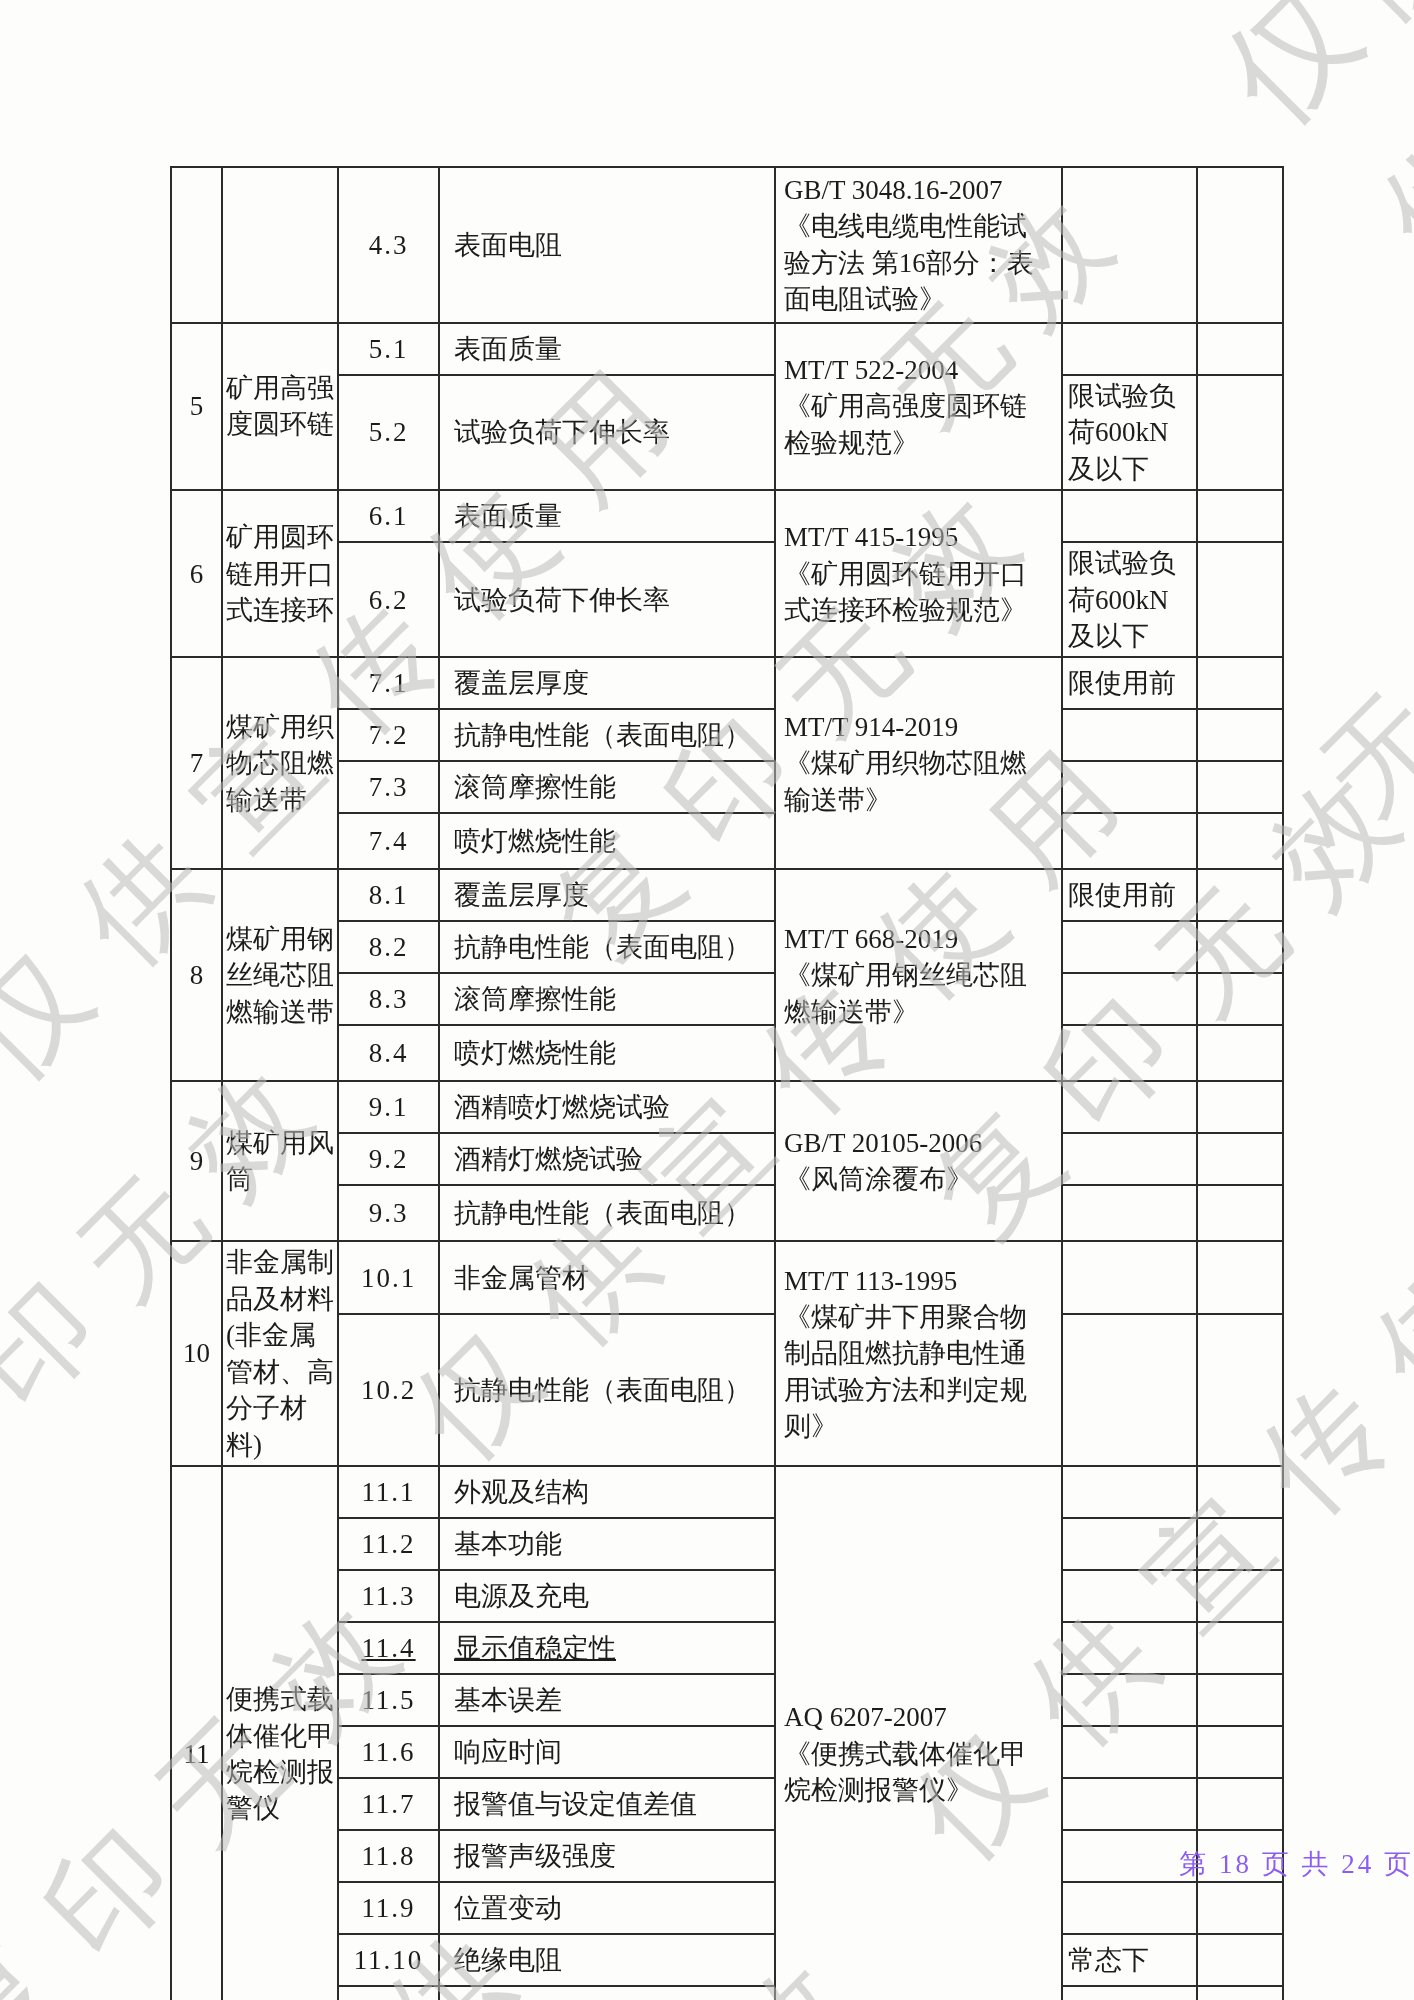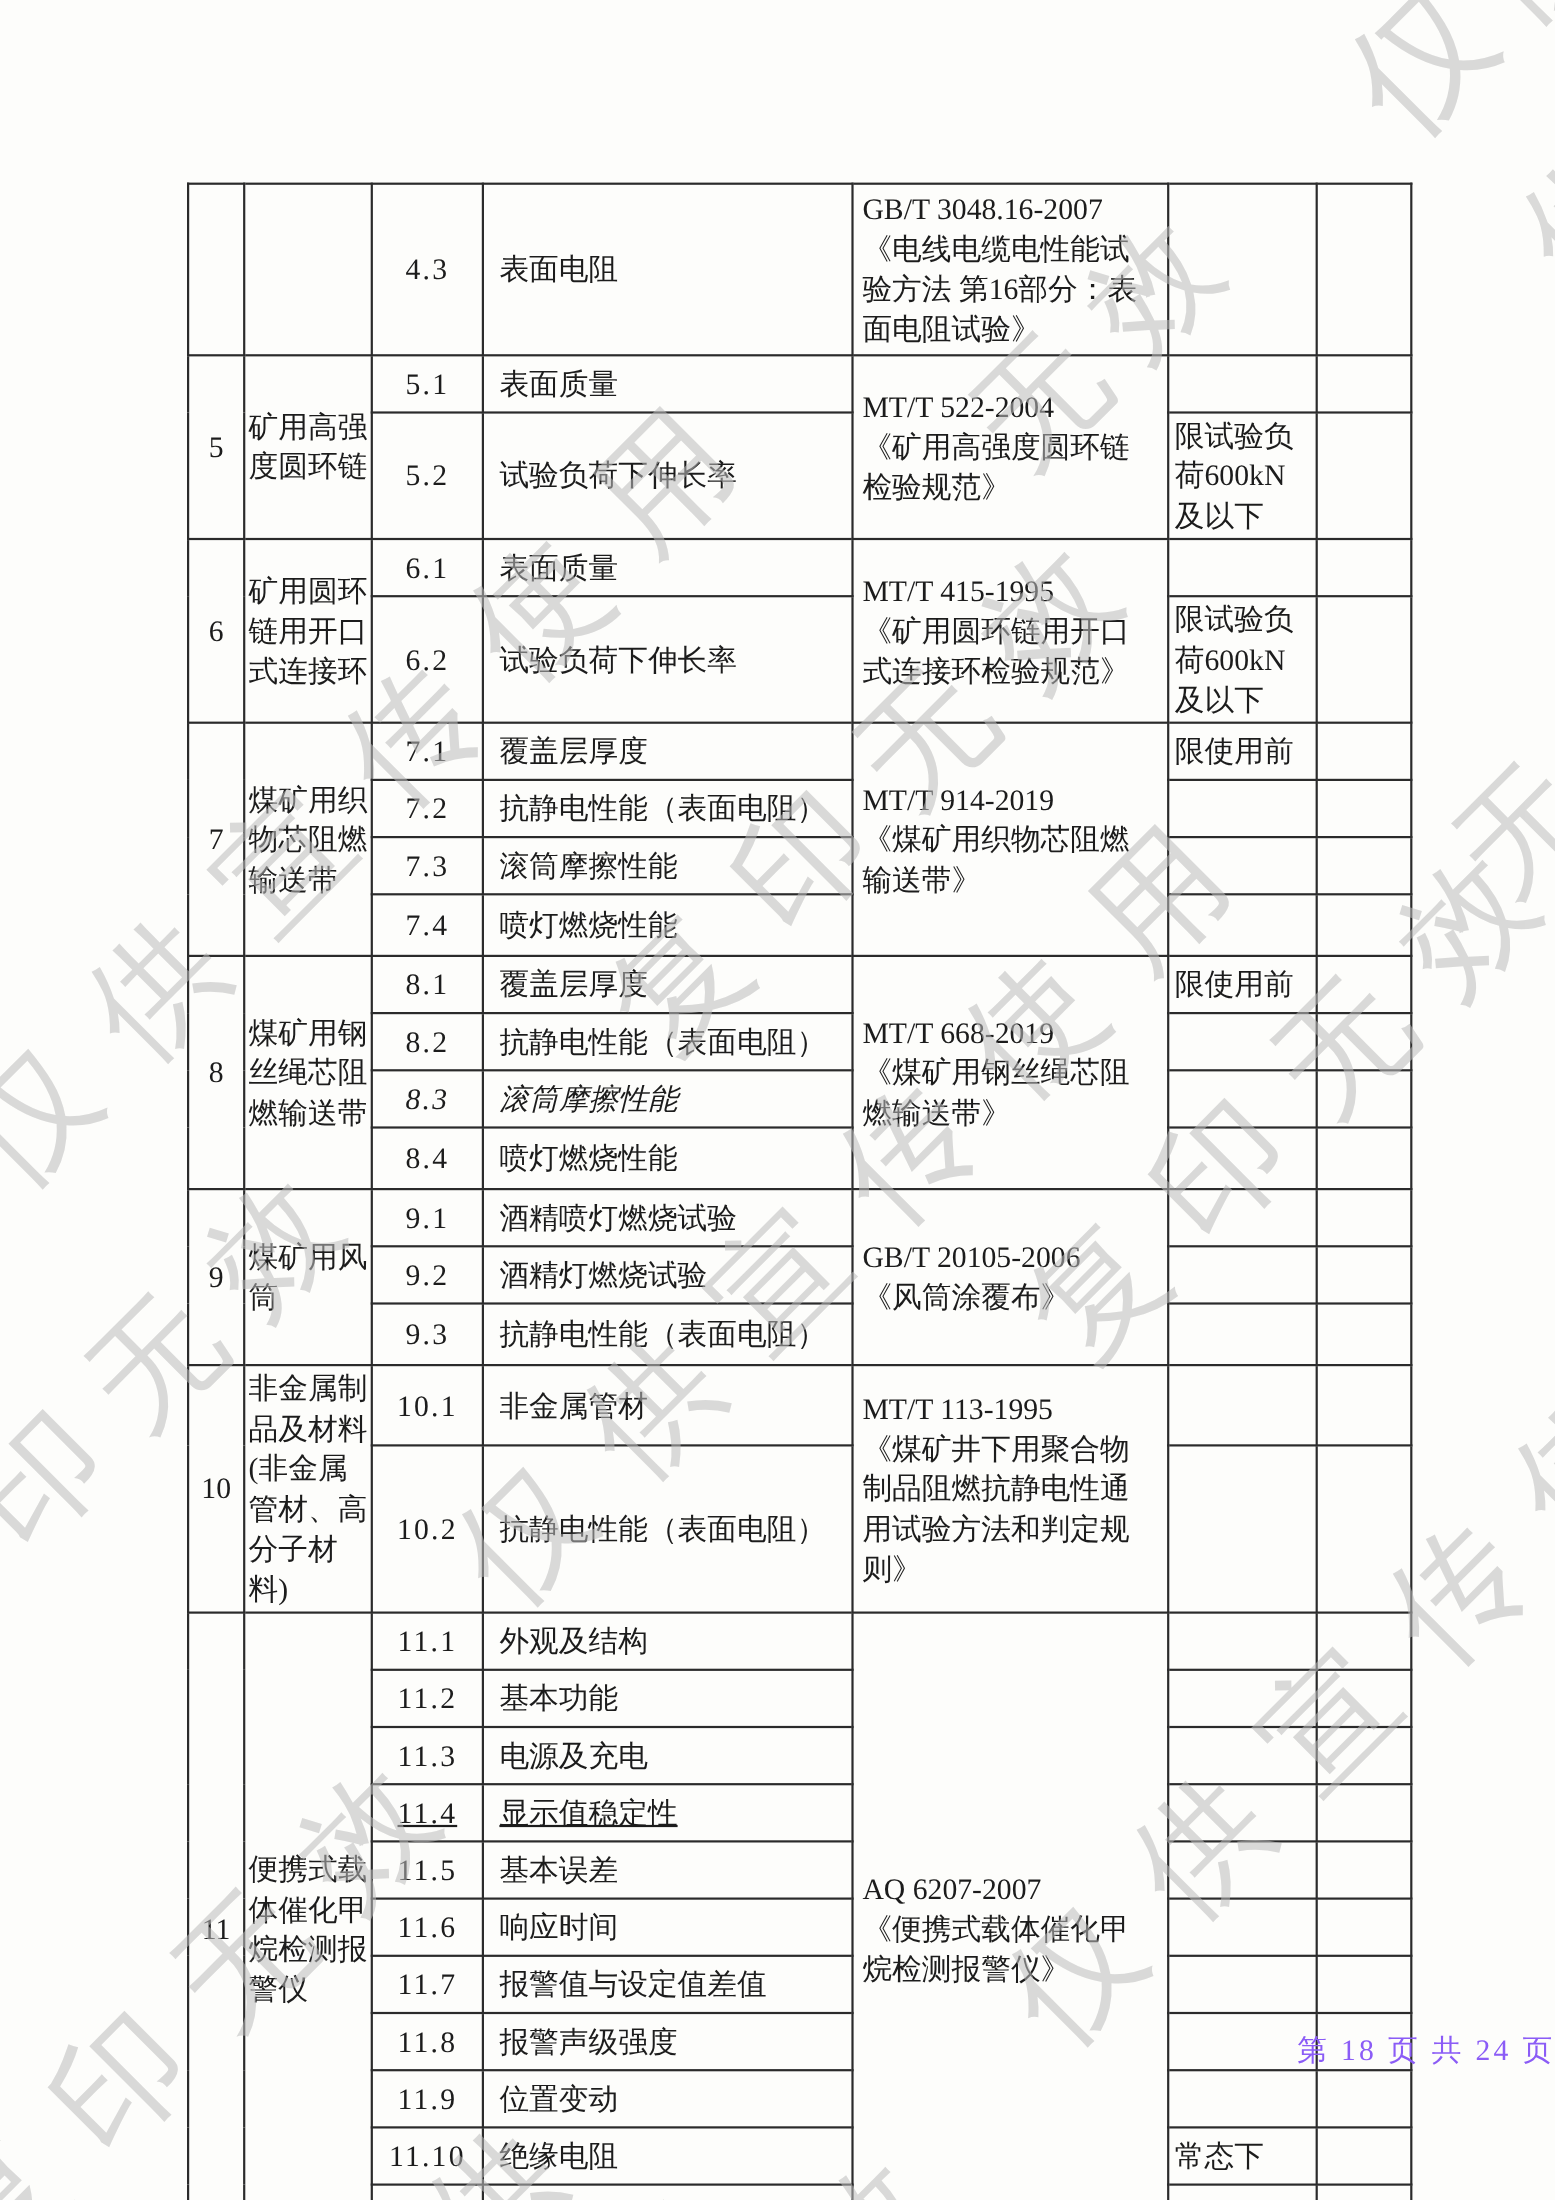--- a/index.html
+++ b/index.html
@@ -163,21 +163,21 @@
           </td>
           <td class="c-rem">限使用前</td>
           <td class="c-last"></td>
         </tr>
         <tr style="height: 52px;">
           <td class="c-ino">8.2</td>
           <td class="c-iname">抗静电性能（表面电阻）</td>
           <td class="c-rem"></td>
           <td class="c-last"></td>
         </tr>
-        <tr style="height: 52px; font-style: italic;">
+        <tr style="height: 52px;">
           <td class="c-ino">8.3</td>
           <td class="c-iname">滚筒摩擦性能</td>
           <td class="c-rem"></td>
           <td class="c-last"></td>
         </tr>
         <tr style="height: 56px;">
           <td class="c-ino">8.4</td>
           <td class="c-iname">喷灯燃烧性能</td>
           <td class="c-rem"></td>
           <td class="c-last"></td>

